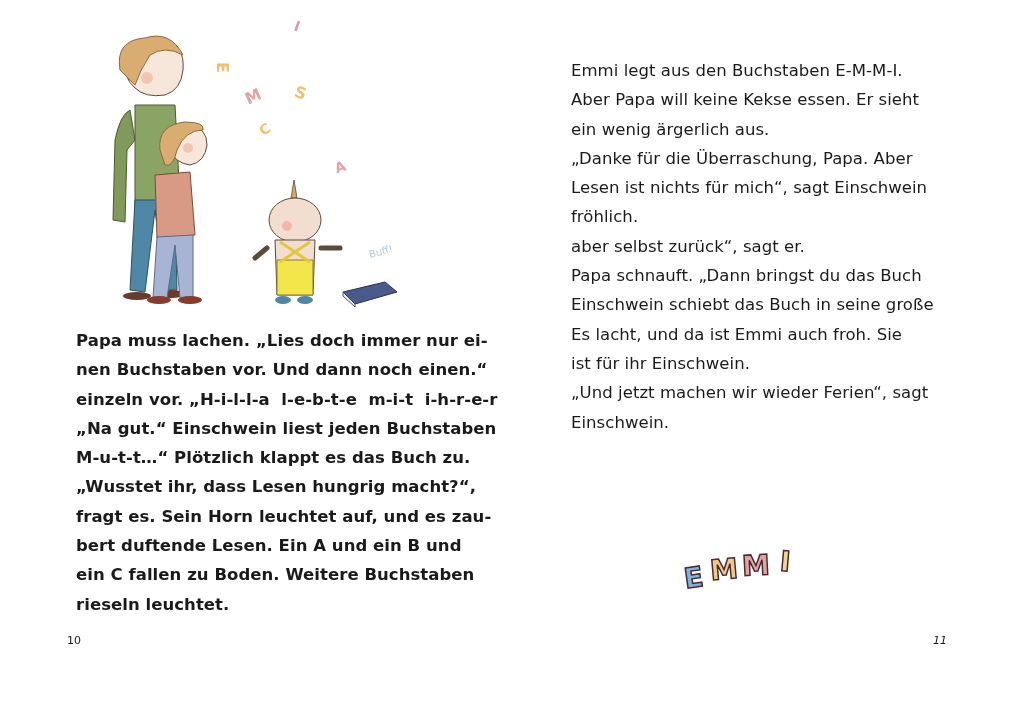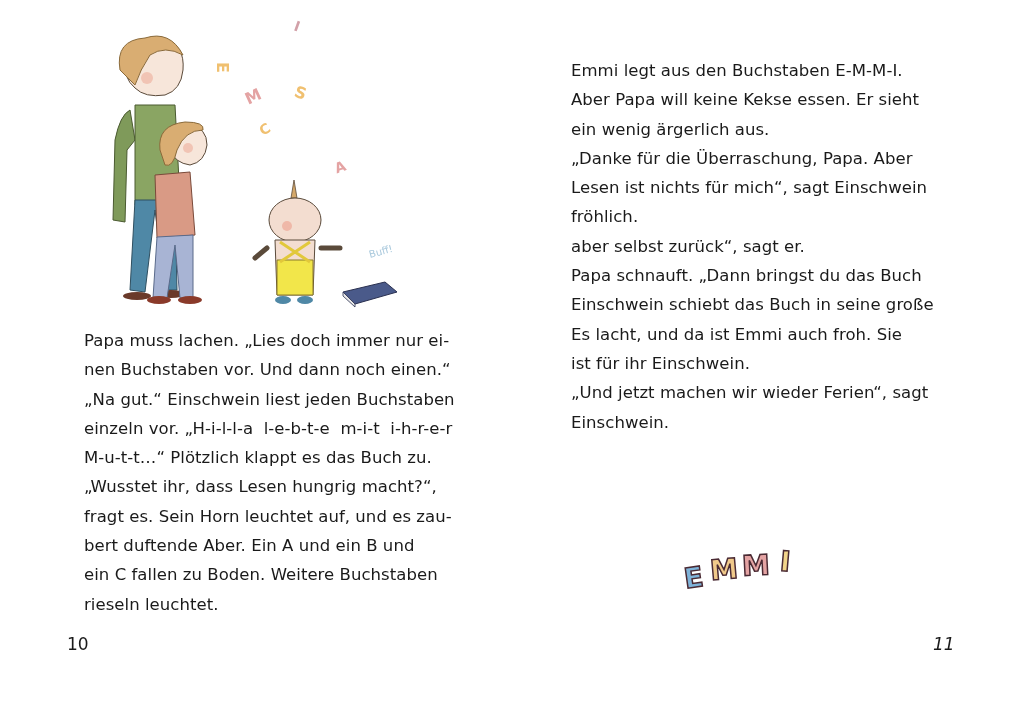--- a/index.html
+++ b/index.html
@@ -3,23 +3,23 @@
 <meta charset="utf-8">
 <style>
   html, body { margin: 0; padding: 0; background: #ffffff; }
   body { width: 1020px; height: 718px; position: relative; overflow: hidden;
     font-family: "DejaVu Sans", sans-serif; color: #1a1a1a; }
   .page { position: absolute; top: 0; height: 718px; }
   .page-left { left: 0; width: 510px; }
   .page-right { left: 510px; width: 510px; }
   .text-block { position: absolute; font-size: 16.5px; line-height: 29.3px; letter-spacing: 0.05px; }
   .text-block .line { display: block; white-space: nowrap; }
-  .left-text { left: 84px; top: 326px; }
+  .left-text { left: 76px; top: 326px; font-weight: bold; }
   .right-text { left: 61px; top: 56px; }
-  .page-number { position: absolute; font-size: 17px; top: 634px; }
+  .page-number { position: absolute; font-size: 11px; top: 634px; }
   .pn-left { left: 67px; }
   .pn-right { left: 423px; font-style: italic; }
   .illustration { position: absolute; left: 95px; top: 0; width: 340px; height: 320px; }
   .emmi-art { position: absolute; left: 170px; top: 535px; width: 130px; height: 60px; }
 </style>
 </head>
 <body>
 
 <div class="page page-left">
   <svg class="illustration" viewBox="0 0 340 320">
@@ -69,26 +69,26 @@
       <text x="150" y="102" font-size="16" fill="#e4a3a3" transform="rotate(-25 158 96)">M</text>
       <text x="200" y="98" font-size="16" fill="#f0c070" transform="rotate(20 205 92)">S</text>
       <text x="165" y="134" font-size="14" fill="#f0c070" transform="rotate(-30 170 130)">C</text>
       <text x="240" y="172" font-size="14" fill="#e4a3a3" transform="rotate(-20 245 168)">A</text>
     </g>
   </svg>
 
   <div class="text-block left-text">
     <span class="line">Papa muss lachen. „Lies doch immer nur ei-</span>
     <span class="line">nen Buchstaben vor. Und dann noch einen.“</span>
+    <span class="line" style="white-space:pre">einzeln vor. „H-i-l-l-a  l-e-b-t-e  m-i-t  i-h-r-e-r</span>
     <span class="line">„Na gut.“ Einschwein liest jeden Buchstaben</span>
-    <span class="line" style="white-space:pre">einzeln vor. „H-i-l-l-a  l-e-b-t-e  m-i-t  i-h-r-e-r</span>
     <span class="line">M-u-t-t…“ Plötzlich klappt es das Buch zu.</span>
     <span class="line">„Wusstet ihr, dass Lesen hungrig macht?“,</span>
     <span class="line">fragt es. Sein Horn leuchtet auf, und es zau-</span>
-    <span class="line">bert duftende Aber. Ein A und ein B und</span>
+    <span class="line">bert duftende Lesen. Ein A und ein B und</span>
     <span class="line">ein C fallen zu Boden. Weitere Buchstaben</span>
     <span class="line">rieseln leuchtet.</span>
   </div>
   <div class="page-number pn-left">10</div>
 </div>
 
 <div class="page page-right">
   <div class="text-block right-text">
     <span class="line">Emmi legt aus den Buchstaben E-M-M-I.</span>
     <span class="line">Aber Papa will keine Kekse essen. Er sieht</span>

